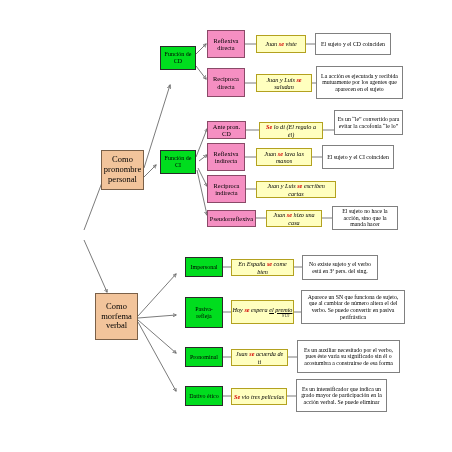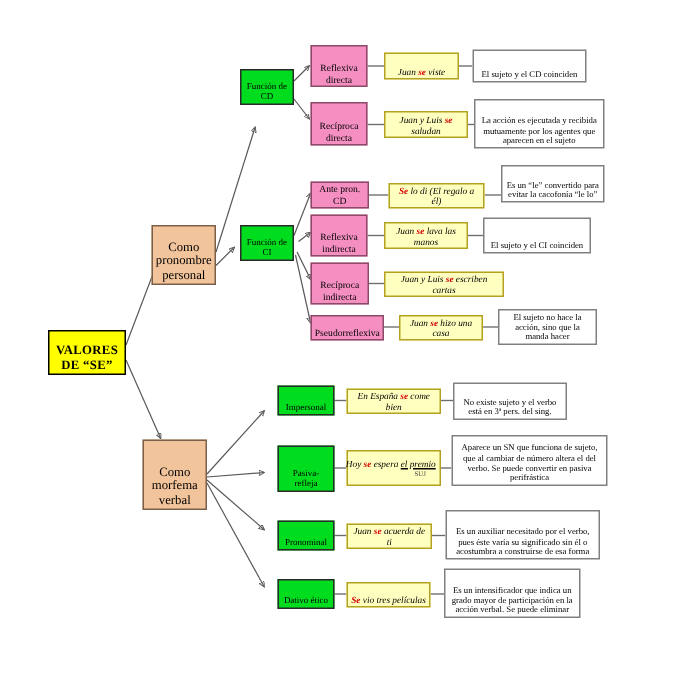--- a/index.html
+++ b/index.html
@@ -7,21 +7,21 @@
     position:relative;
     width:452px;height:452px;
     background:#ffffff;
     font-family:"Liberation Serif", serif;
     overflow:hidden;
   }
   .node{
     position:absolute;
     box-sizing:border-box;
     display:flex;
-    align-items:flex-end;
+    align-items:center;
     justify-content:center;
     text-align:center;
     line-height:1.15;
     z-index:3;
   }
   .node .txt{display:block;width:100%;padding:0 2px;}
 
   
   .n-root{
     background:#ffff00;
@@ -126,23 +126,20 @@
     <line class="stub" x1="223" y1="312" x2="231" y2="312"></line>
     <line class="stub" x1="223" y1="357" x2="231" y2="357"></line>
     <line class="stub" x1="223" y1="396" x2="231" y2="396"></line>
 
     <line class="stub" x1="294" y1="267" x2="302" y2="267"></line>
     <line class="stub" x1="294" y1="312" x2="301" y2="312"></line>
     <line class="stub" x1="288" y1="357" x2="297" y2="357"></line>
     <line class="stub" x1="287" y1="396" x2="296" y2="396"></line>
   </svg>
 
-  <div class="node n-root" style="left:32px;top:220px;width:52px;height:30px;">
-    <span class="txt">VALORES DE “SE”</span>
-  </div>
 
   <div class="node n-cat" style="left:101px;top:150px;width:43px;height:40px;">
     <span class="txt">Como pronombre personal</span>
   </div>
 
   <div class="node n-cat" style="left:95px;top:293px;width:43px;height:47px;">
     <span class="txt">Como morfema verbal</span>
   </div>
 
   <div class="node n-fn" style="left:160px;top:46px;width:36px;height:24px;">

